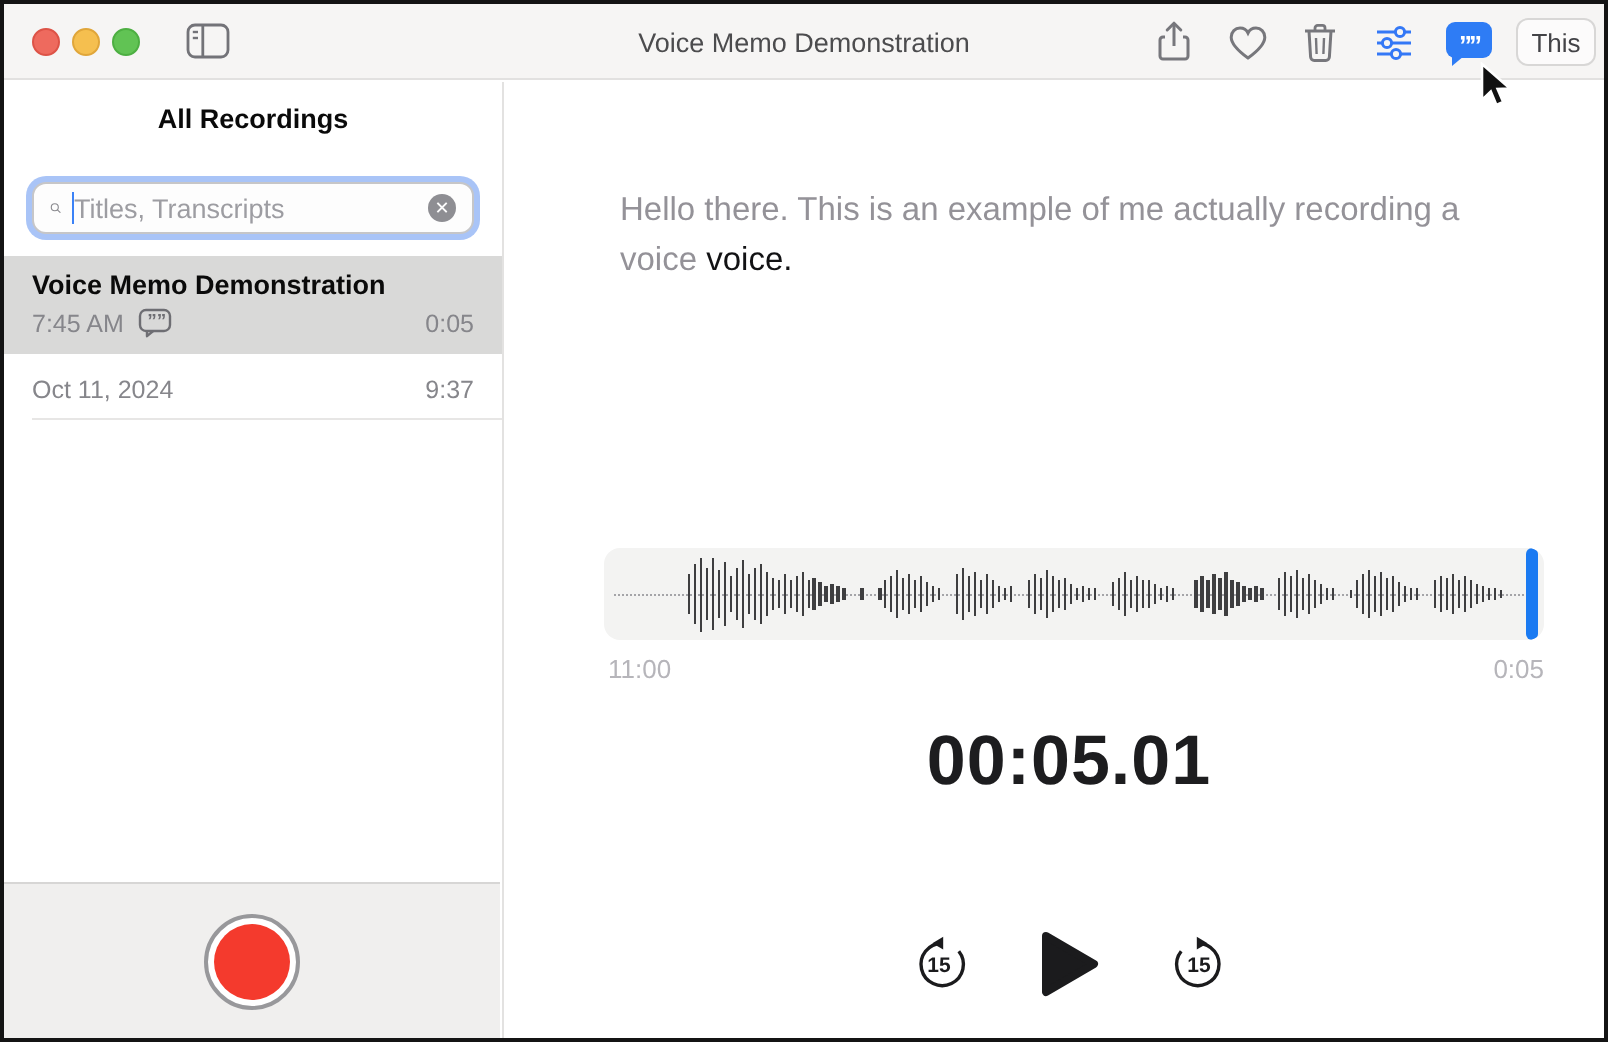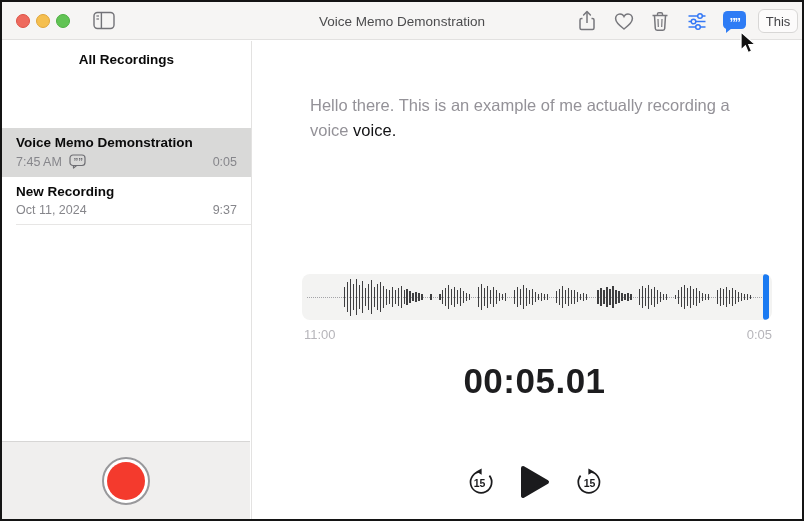--- a/index.html
+++ b/index.html
@@ -127,21 +127,21 @@
     font-size:13px; color:#b6b5ba;
   }
 
   .big-time {
     position:absolute; left:0; right:0; top:320px; text-align:center;
     font-size:35px; font-weight:600; color:#1d1d1f; letter-spacing:0.5px;
   }
 
   .controls {
     position:absolute; left:0; right:0; top:424px;
-    display:flex; align-items:center; justify-content:center; gap:26px;
+    display:flex; align-items:center; justify-content:center; gap:36px;
   }
   .skip-btn { position:relative; width:28px; height:28px; }
   .skip-btn .num {
     position:absolute; left:0; right:0; top:9px; text-align:center;
     font-size:10.5px; font-weight:bold; color:#1b1b1d;
   }
   .play-btn { width:30px; height:34px; }
 
   .cursor { position:absolute; left:737px; top:29px; width:19px; height:24px; pointer-events:none; }
 </style>
@@ -206,38 +206,48 @@
     </div>
 
     <div class="edit-btn">
       <span>This</span>
     </div>
   </div>
 
   <div class="sidebar">
     <div class="sb-header">All Recordings</div>
 
+    <div class="search-wrap">
+      <div class="search-field">
+        <svg width="14" height="14" viewBox="0 0 14 14">
+          <circle cx="6" cy="6" r="4.4" fill="none" stroke="#8a8a8f" stroke-width="1.4"></circle>
+          <line x1="9.3" y1="9.3" x2="12.6" y2="12.6" stroke="#8a8a8f" stroke-width="1.4" stroke-linecap="round"></line>
+        </svg>
+        <span class="caret"></span>
+        <input type="text" value="" placeholder="Titles, Transcripts" style="">
+        <div class="clear-btn">✕</div>
+      </div>
+    </div>
 
     <div class="rec-list">
       <div class="rec-row selected">
         <div class="rec-title">Voice Memo Demonstration</div>
         <div class="rec-meta">
           <span>7:45 AM</span>
           <span class="mini-icon">
             <svg width="17" height="15" viewBox="0 0 17 15">
               <rect x="1" y="1" width="15" height="10.5" rx="3" fill="none" stroke="#6e6e73" stroke-width="1.2"></rect>
               <path d="M4.5 11.5 v2.6 l3.1 -2.6" fill="none" stroke="#6e6e73" stroke-width="1.2" stroke-linejoin="round"></path>
               <text x="4.6" y="9.6" font-size="9.5" font-weight="bold" fill="#6e6e73">””</text>
             </svg>
           </span>
           <span class="dur">0:05</span>
         </div>
       </div>
       <div class="rec-row">
-        <div class="rec-title">New Recording</div>
         <div class="rec-meta">
           <span>Oct 11, 2024</span>
           <span class="dur">9:37</span>
         </div>
         <div class="sep"></div>
       </div>
     </div>
 
     <div class="record-area">
       <div class="record-btn">

